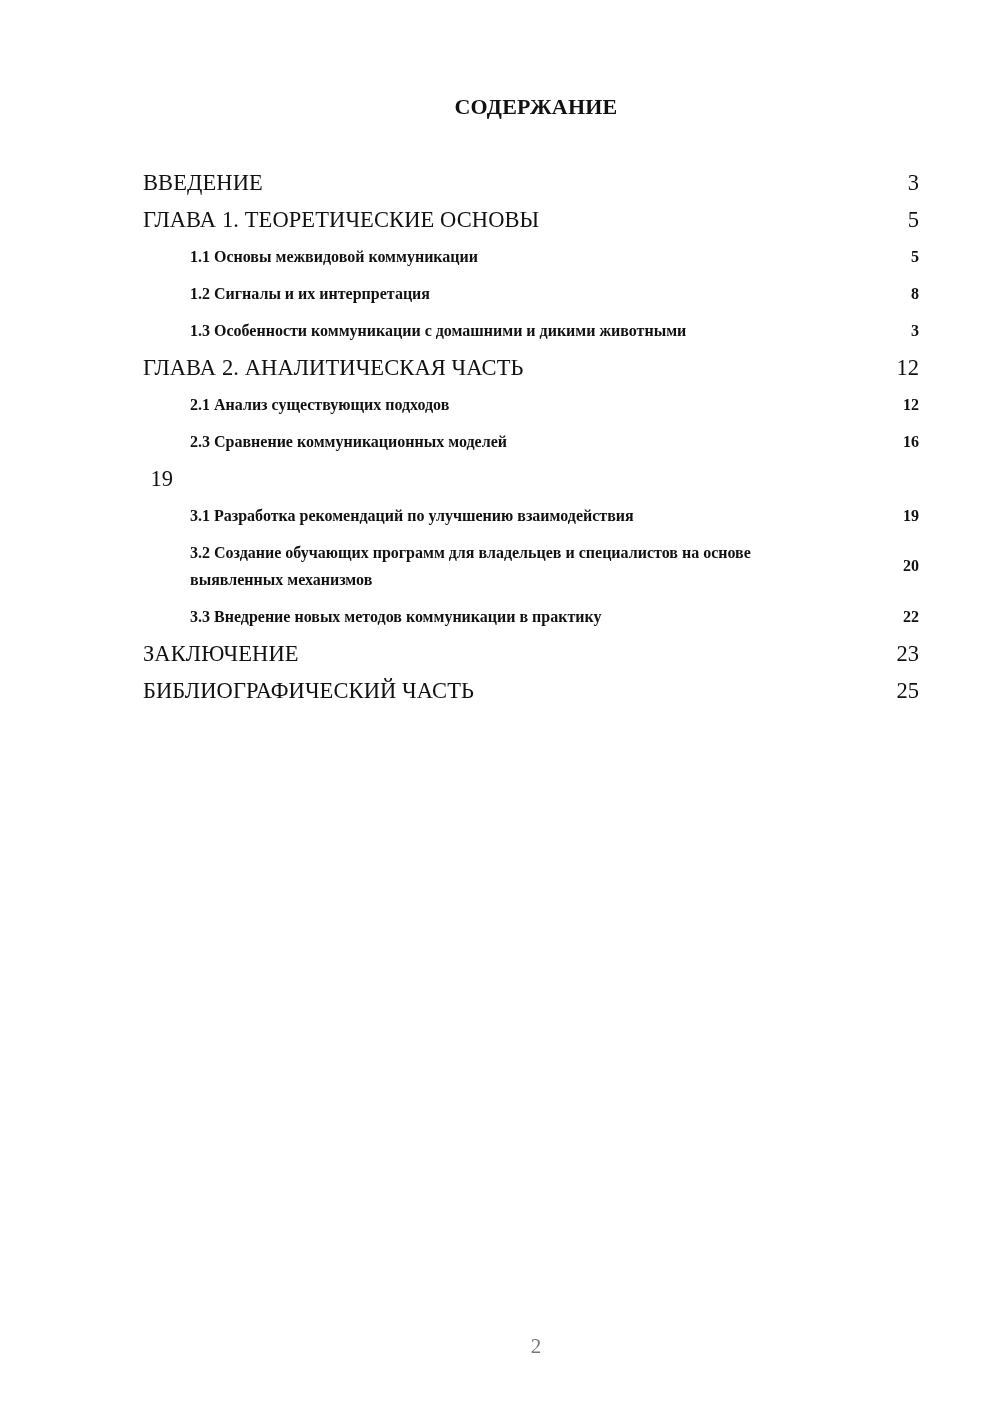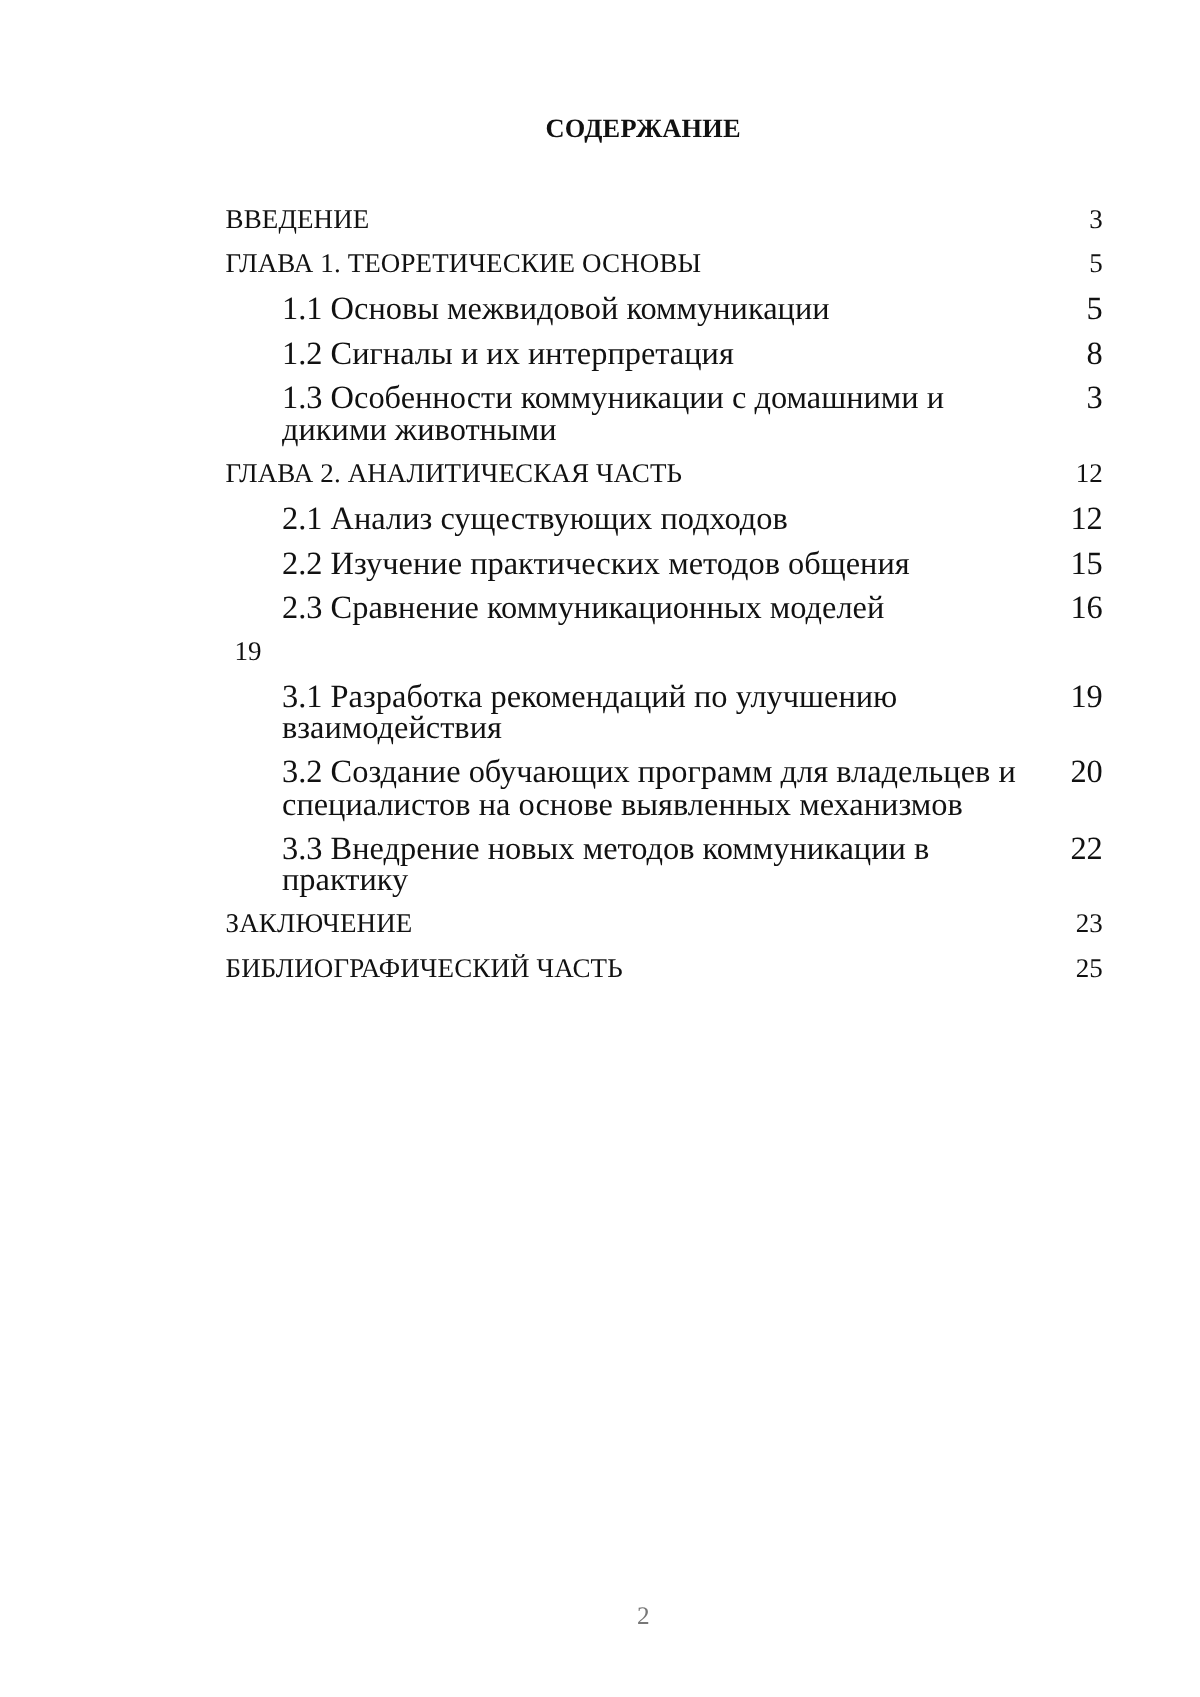--- a/index.html
+++ b/index.html
@@ -27,29 +27,29 @@
     }
     .toc {
       position: absolute;
       top: 170px;
       left: 143px;
       width: 776px;
     }
     .toc-entry {
       display: flex;
       justify-content: space-between;
-      align-items: flex-start;
+      align-items: center;
       font-size: 22.5px;
       line-height: 26.5px;
       margin-bottom: 10.5px;
-      margin-left: 45px;
     }
     .toc-entry.level-2 {
       padding-left: 47px;
-      font-size: 27px;
+      font-size: 16px;
+      font-weight: bold;
     }
     .toc-entry .label {
       max-width: 620px;
     }
     .toc-entry.level-1 .label {
       letter-spacing: 0.1px;
     }
     .toc-entry .page {
       text-align: right;
       min-width: 30px;
@@ -92,24 +92,20 @@
   </div>
   <div class="toc-entry level-1">
     <span class="label">ГЛАВА 2. АНАЛИТИЧЕСКАЯ ЧАСТЬ</span>
     <span class="page">12</span>
   </div>
   <div class="toc-entry level-2">
     <span class="label">2.1 Анализ существующих подходов</span>
     <span class="page">12</span>
   </div>
   <div class="toc-entry level-2">
-    <span class="label">2.2 Изучение практических методов общения</span>
-    <span class="page">15</span>
-  </div>
-  <div class="toc-entry level-2">
     <span class="label">2.3 Сравнение коммуникационных моделей</span>
     <span class="page">16</span>
   </div>
   <div class="toc-entry level-1">
     <span class="page">19</span>
   </div>
   <div class="toc-entry level-2">
     <span class="label">3.1 Разработка рекомендаций по улучшению взаимодействия</span>
     <span class="page">19</span>
   </div>

